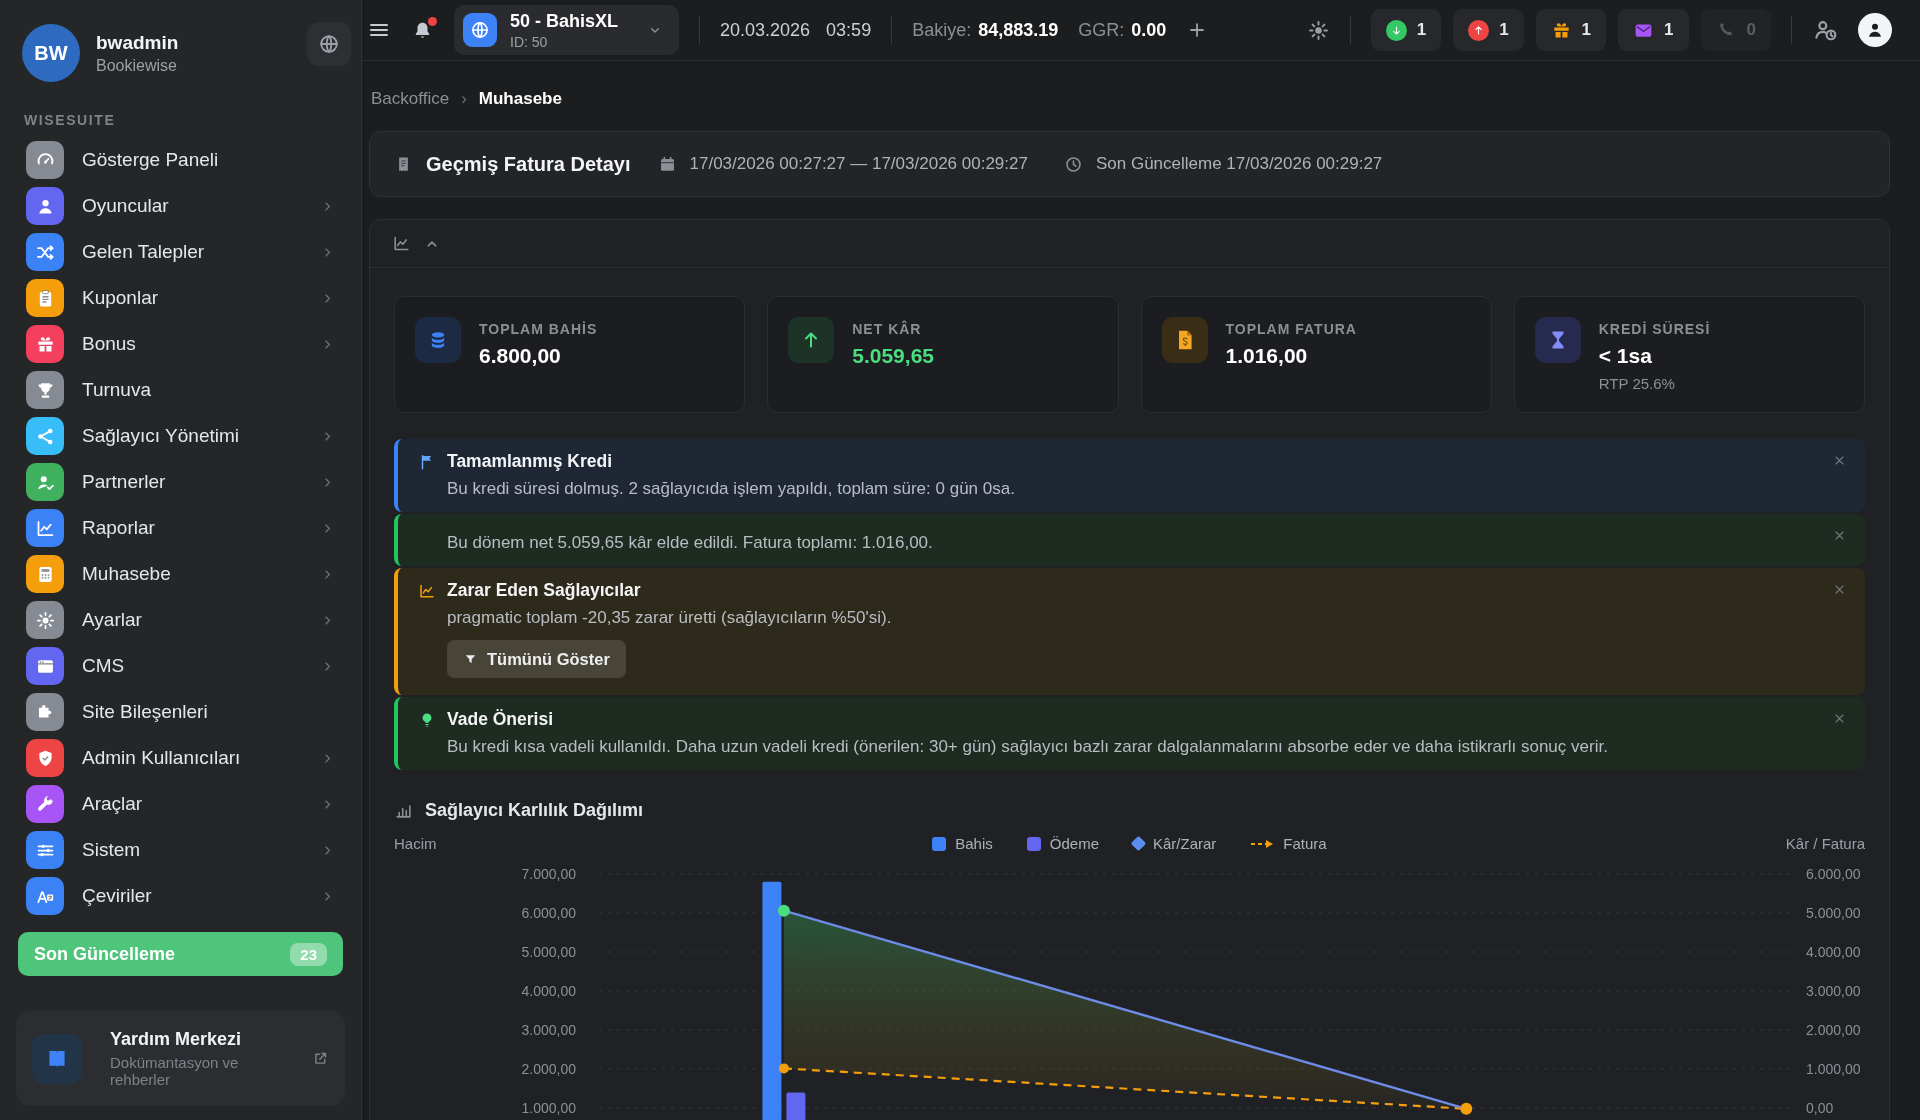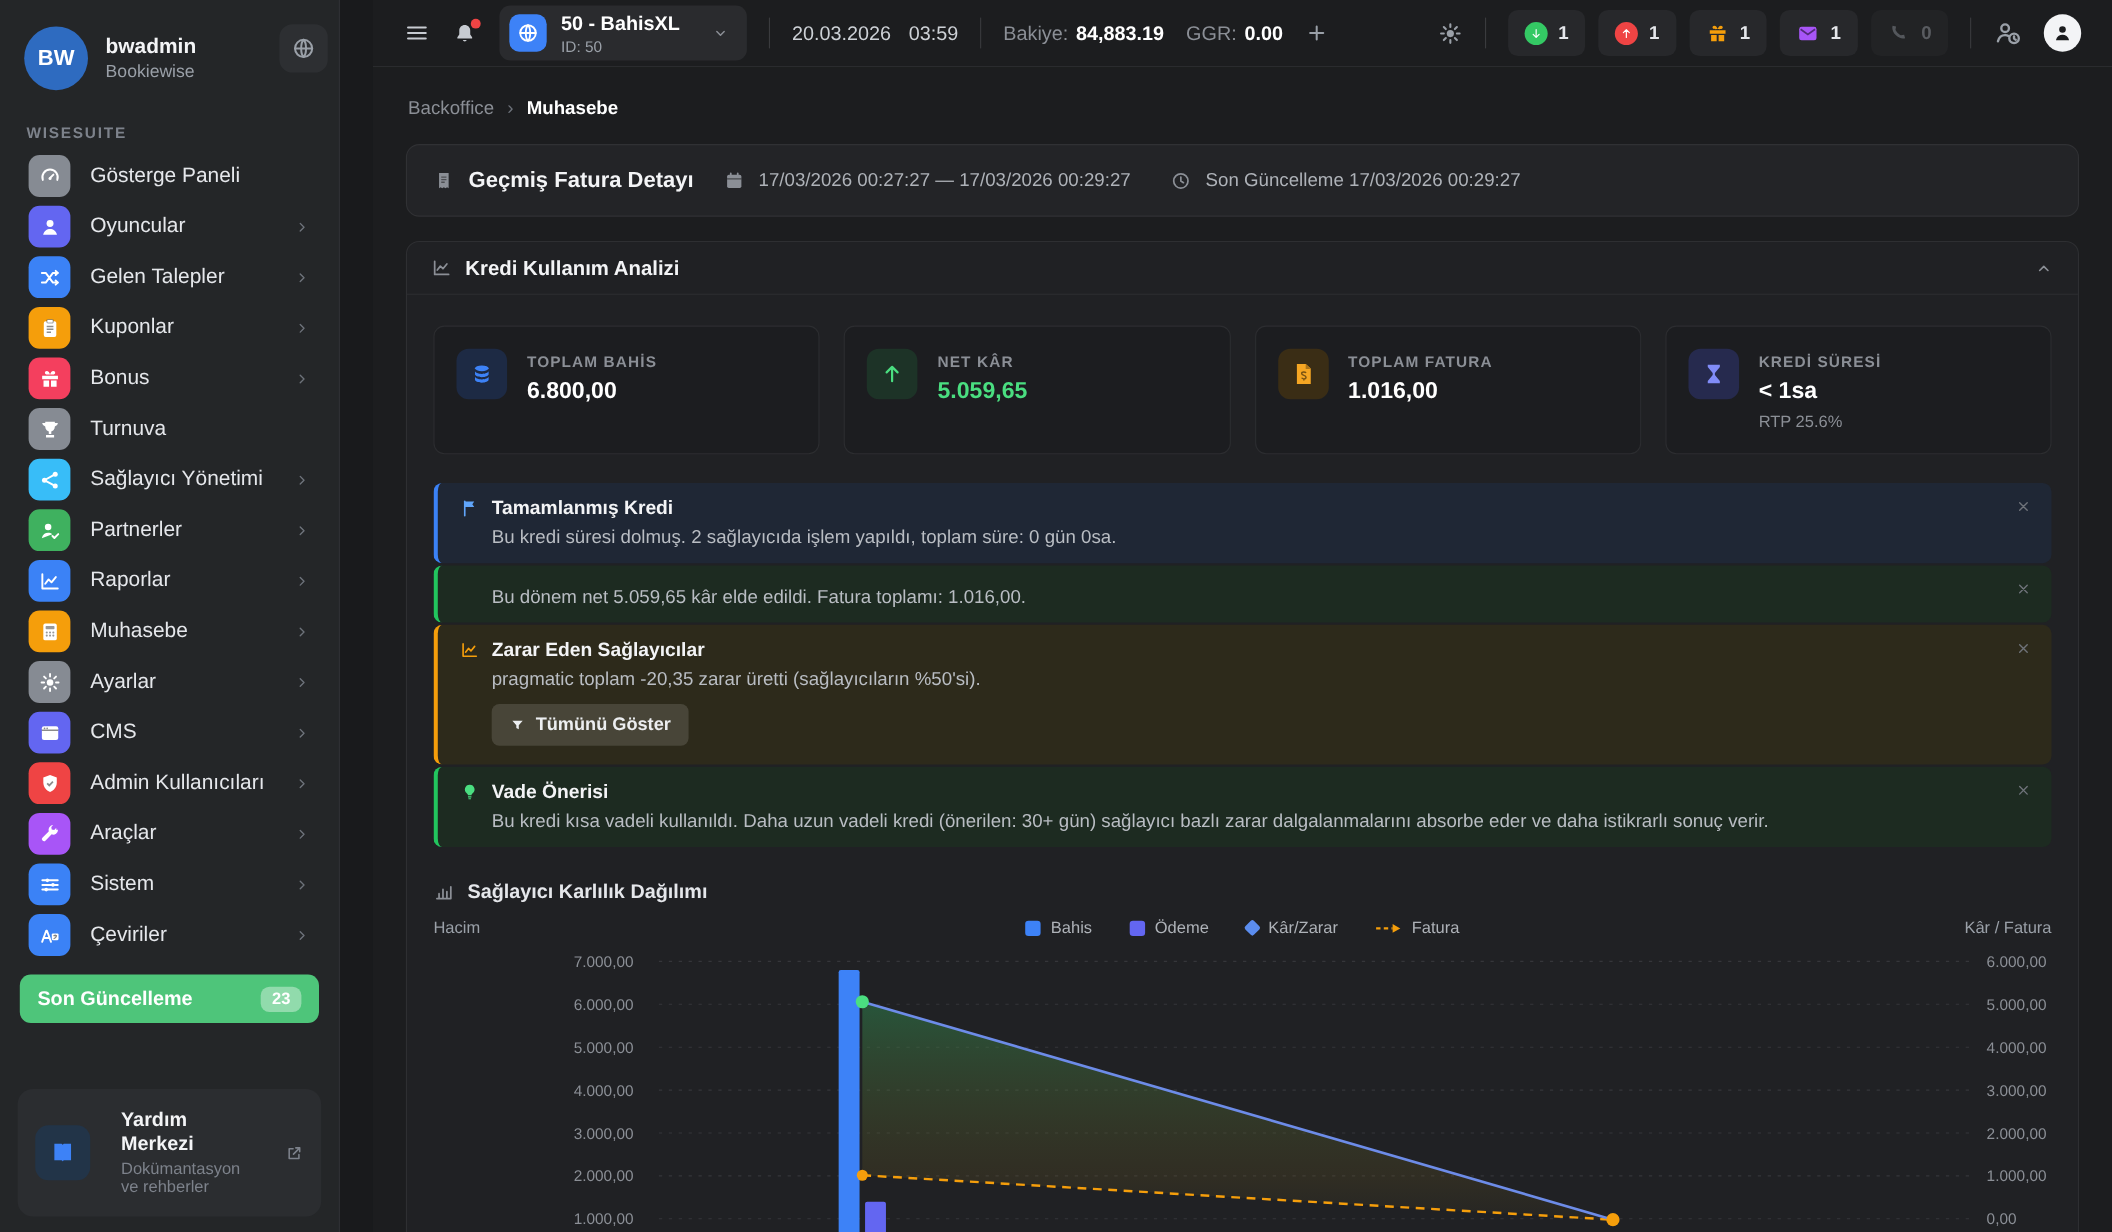--- a/index.html
+++ b/index.html
@@ -3,21 +3,21 @@
 <meta charset="utf-8">
 <style>
   * { margin:0; padding:0; box-sizing:border-box; }
   html,body { width:1920px; height:1120px; overflow:hidden; background:#191a1c;
     font-family:"Liberation Sans","DejaVu Sans",sans-serif; color:#e7e9ec; }
   .svg-ic { display:block; }
   .svg-ic .st { stroke:currentColor; stroke-width:2; fill:none; stroke-linecap:round; stroke-linejoin:round; }
   .svg-ic .fl { fill:currentColor; }
 
   
-  .sidebar { position:fixed; left:0; top:0; bottom:0; width:309px; background:#242628;
+  .sidebar { position:fixed; left:0; top:0; bottom:0; width:362px; background:#242628;
     border-right:1px solid #303135; display:flex; flex-direction:column; padding:20px 16px 14px; z-index:5; }
   .user-row { display:flex; align-items:center; gap:16px; padding:4px 6px 0; position:relative; margin-bottom:30px; }
   .avatar-big { width:58px; height:58px; border-radius:50%; background:#2e6bc0; display:grid; place-items:center;
     font-weight:bold; font-size:20px; color:#fff; flex:none; }
   .user-name { font-size:19px; font-weight:bold; color:#f3f4f6; margin-bottom:3px; }
   .user-org { font-size:16px; color:#9aa0a8; }
   .globe-btn { position:absolute; right:-6px; top:2px; width:44px; height:44px; border-radius:12px;
     background:#2d2f32; display:grid; place-items:center; color:#9aa0a8; cursor:pointer; }
   .section-label { color:#7d828b; font-size:14px; font-weight:bold; letter-spacing:1.6px; margin:0 8px 12px; }
   .menu { display:flex; flex-direction:column; gap:6px; }
@@ -336,20 +336,28 @@
         <span class="mi-label">CMS</span>
         <span class="mi-chev">
           <svg class="svg-ic" viewBox="0 0 24 24" width="100%" height="100%">
             <g class="st">
               <path d="M9.5 6.5L15 12l-5.5 5.5"></path>
             </g>
           </svg>
         </span>
       </div>
       <div class="mi">
+        <span class="mi-icon" style="background:#868b93">
+          <svg class="svg-ic" viewBox="0 0 24 24" width="100%" height="100%">
+            <path class="fl" d="M10 3.5c1.2 0 2 .9 2 2 0 .4-.1.8-.3 1.1h3.8v3.8c.3-.2.7-.3 1.1-.3 1.1 0 2 .8 2 2s-.9 2-2 2c-.4 0-.8-.1-1.1-.3v3.8H4.5v-11h3.8c-.2-.3-.3-.7-.3-1.1 0-1.1.8-2 2-2z"></path>
+          </svg>
+        </span>
+        <span class="mi-label">Site Bileşenleri</span>
+      </div>
+      <div class="mi">
         <span class="mi-icon" style="background:#ef4444">
           <svg class="svg-ic" viewBox="0 0 24 24" width="100%" height="100%">
             <path class="fl" d="M12 3l7 2.6v4.8c0 4.9-2.9 8.4-7 10.1-4.1-1.7-7-5.2-7-10.1V5.6z"></path>
             <path d="M9 11.5l2.2 2.2 3.8-4" stroke="rgba(0,0,0,0.45)" stroke-width="1.8" fill="none"></path>
           </svg>
         </span>
         <span class="mi-label">Admin Kullanıcıları</span>
         <span class="mi-chev">
           <svg class="svg-ic" viewBox="0 0 24 24" width="100%" height="100%">
             <g class="st">
@@ -619,21 +627,20 @@
   <section class="panel">
     <div class="panel-head">
       <span class="lead svg-wrap" style="width:19px;height:19px;color:#8b8f96;">
           <svg class="svg-ic" viewBox="0 0 24 24" width="100%" height="100%">
             <g class="st">
               <path d="M4 4.5v15h16"></path>
               <path d="M7 14.5l3.5-4.5 3 3 4.5-5.5"></path>
             </g>
           </svg>
         </span>
-      <span class="panel-title">Kredi Kullanım Analizi</span>
       <span class="panel-collapse">
           <svg class="svg-ic" viewBox="0 0 24 24" width="100%" height="100%">
             <g class="st">
               <path d="M7 14.5l5-5 5 5"></path>
             </g>
           </svg>
         </span>
     </div>
     <div class="panel-body">
       <div class="stats" id="stats">

